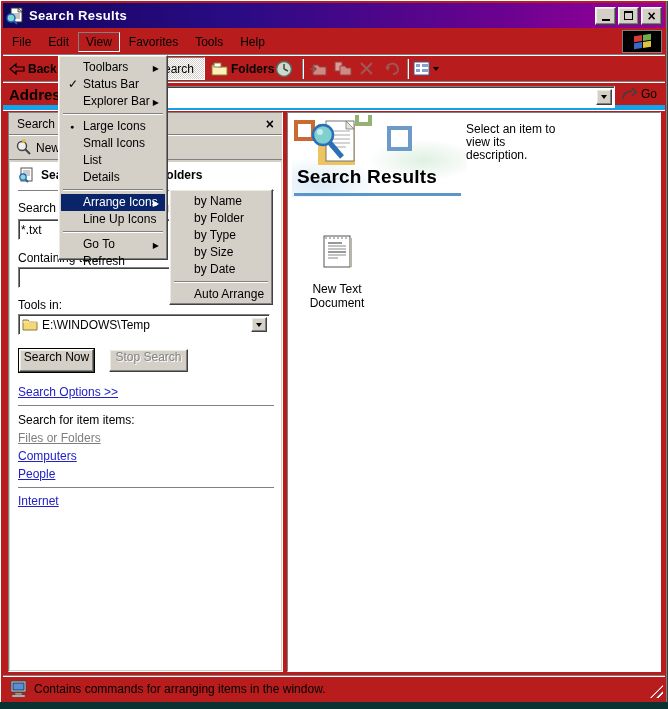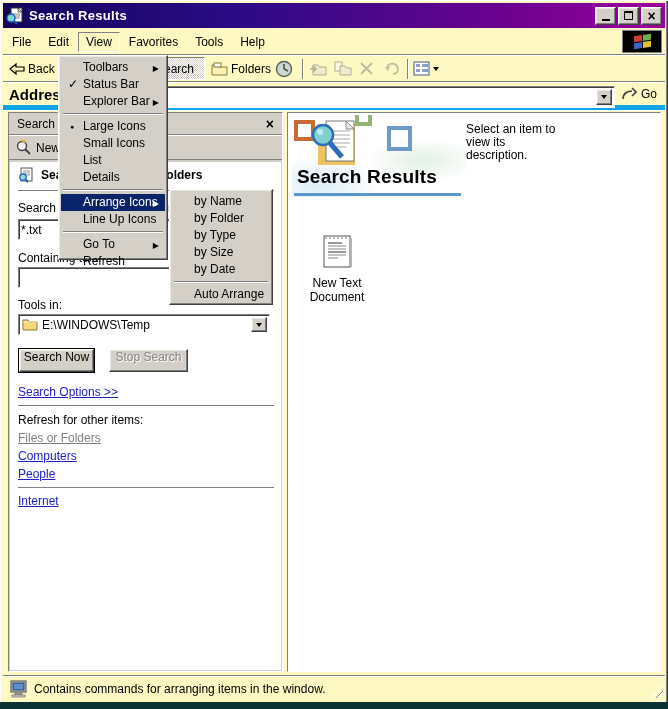--- a/index.html
+++ b/index.html
@@ -1,19 +1,19 @@
 <!DOCTYPE html>
 <html><head>
 <meta charset="utf-8">
 <style>
   * { margin:0; padding:0; box-sizing:border-box; }
   html,body { width:668px; height:709px; }
   body { font-family:"Liberation Sans", sans-serif; font-size:12px; color:#000; background:#d4d0c8; position:relative; overflow:hidden; }
 
-  .window { position:absolute; inset:0; background:#fef9c3;
+  .window { position:absolute; inset:0; background:#b91c1c;
     box-shadow: inset 1px 1px 0 #ffffff, inset -1px -1px 0 #404040, inset -2px -2px 0 #808080; }
 
   
   .raised { background:#d4d0c8; border:1px solid; border-color:#ffffff #404040 #404040 #ffffff; box-shadow: inset -1px -1px 0 #808080, inset 1px 1px 0 #ece9e2; }
   .field { background:#ffffff; border:1px solid; border-color:#808080 #ffffff #ffffff #808080; box-shadow: inset 1px 1px 0 #404040; }
   .etched-h { height:2px; border-top:1px solid #808080; border-bottom:1px solid #ffffff; }
   .etched-v { width:2px; border-left:1px solid #808080; border-right:1px solid #ffffff; }
 
   
   .titlebar { position:absolute; left:3px; top:3px; width:662px; height:25px;
@@ -30,21 +30,21 @@
   .menubar { position:absolute; left:3px; top:29px; width:662px; height:26px; display:flex; align-items:center; border-bottom:1px solid #808080; box-shadow:0 1px 0 #ffffff; }
   .menu-item { padding:3px 8px; margin-left:1px; cursor:pointer; }
   .menu-item.open { border:1px solid; border-color:#808080 #ffffff #ffffff #808080; padding:2px 7px; }
   .brand { position:absolute; right:3px; top:1px; width:40px; height:23px; background:#000; border:1px solid #808080; display:flex; align-items:center; justify-content:center; }
   .flag { display:grid; grid-template-columns:8px 8px; grid-template-rows:6px 6px; gap:1px; transform:skewY(-8deg); }
   .flag div:nth-child(1){background:#d43c3c;} .flag div:nth-child(2){background:#6fae4e;}
   .flag div:nth-child(3){background:#3c66c8;} .flag div:nth-child(4){background:#e0c23c;}
 
   
   .toolbar { position:absolute; left:3px; top:56px; width:662px; height:26px; display:flex; align-items:center; border-bottom:1px solid #808080; box-shadow:0 1px 0 #ffffff; }
-  .tbtn { height:23px; display:flex; align-items:center; padding:10px 4px; gap:3px; cursor:pointer; }
+  .tbtn { height:23px; display:flex; align-items:center; padding:10px 4px; gap:3px; cursor:pointer;font-weight:bold; }
   .tbtn .lbl { font-size:12px; }
   .tbtn.disabled svg { opacity:.55; }
   .chev { width:0; height:0; border-left:3px solid transparent; border-right:3px solid transparent; border-top:4px solid #000; }
   .search-tbtn { position:absolute; left:130px; top:1px; width:72px; height:23px;
     border:1px solid; border-color:#808080 #ffffff #ffffff #808080;
     background-image:linear-gradient(45deg,#fff 25%,transparent 25%,transparent 75%,#fff 75%),linear-gradient(45deg,#fff 25%,transparent 25%,transparent 75%,#fff 75%);
     background-size:2px 2px; background-position:0 0,1px 1px; background-color:#d4d0c8;
     display:flex; align-items:center; gap:3px; padding:0 4px; }
   .tsep { height:20px; margin:0 3px; }
 
@@ -81,21 +81,21 @@
                 radial-gradient(ellipse 80px 30px at 75% 55%, #dff0e2 0%, rgba(223,240,226,0) 70%); }
   .sq { position:absolute; }
   .sq.orange { left:2px; top:5px; width:21px; height:21px; border:4px solid #c96a35; }
   .sq.gold { left:26px; top:9px; width:37px; height:41px; background:#eec45e; }
   .sq.greenU { left:63px; top:0px; width:17px; height:11px; border:4px solid #94b273; border-top:none; }
   .sq.blue { left:95px; top:11px; width:25px; height:25px; border:4px solid #6d9ac9; }
   .rp-title { position:absolute; left:9px; top:53px; font-size:19px; font-weight:bold; letter-spacing:.2px; }
   .rp-underline { position:absolute; left:6px; top:80px; width:167px; height:3px; background:#5a96c8; }
   .rp-hint { position:absolute; left:178px; top:10px; width:92px; line-height:13px; }
   .file-item { position:absolute; left:10px; top:120px; width:78px; text-align:center; cursor:pointer; }
-  .file-item .cap { margin-top:4px; line-height:14px; }
+  .file-item .cap { margin-top:10px; line-height:14px; }
 
   
   .statusbar { position:absolute; left:3px; top:676px; width:662px; height:25px; display:flex; align-items:center; gap:5px; padding:0 6px; border-top:1px solid #ffffff; box-shadow:0 -1px 0 #808080; }
   .grip { position:absolute; right:2px; bottom:3px; width:13px; height:13px;
     background:repeating-linear-gradient(135deg, transparent 0 3px, #808080 3px 4px, #ffffff 4px 5px); clip-path:polygon(100% 0,100% 100%,0 100%); cursor:nwse-resize; }
   .bottom-strip { position:absolute; left:0; top:702px; width:668px; height:7px; background:#0b3233; }
 
   
   .menu { position:absolute; background:#d4d0c8; border:1px solid; border-color:#ffffff #404040 #404040 #ffffff; box-shadow:inset -1px -1px 0 #808080, inset 1px 1px 0 #ece9e2; padding:3px 2px; z-index:100; }
   .menu-view { left:58px; top:55px; width:110px; height:205px; }
@@ -278,21 +278,21 @@
         </svg>
         <span style="flex:1;">E:\WINDOWS\Temp</span>
         <div class="dd-btn raised">
             <div class="chev"></div>
           </div>
       </div>
       <div class="abs btn default" style="left:9px; top:187px; width:75px;">Search Now</div>
       <div class="abs btn disabled" style="left:99px; top:187px; width:79px;">Stop Search</div>
       <a class="abs lnk" style="left:8px; top:223px;">Search Options  &gt;&gt;</a>
       <div class="abs etched-h" style="left:8px; top:243px; width:256px;"></div>
-      <div class="abs" style="left:8px; top:251px;">Refresh for other items:</div>
+      <div class="abs" style="left:8px; top:251px;">Search for item items:</div>
       <a class="abs lnk dis" style="left:8px; top:269px;">Files or Folders</a>
       <a class="abs lnk" style="left:8px; top:287px;">Computers</a>
       <a class="abs lnk" style="left:8px; top:305px;">People</a>
       <div class="abs etched-h" style="left:8px; top:325px; width:256px;"></div>
       <a class="abs lnk" style="left:8px; top:332px;">Internet</a>
     </div>
   </div>
 
   <div class="right-pane">
     <div class="art">

